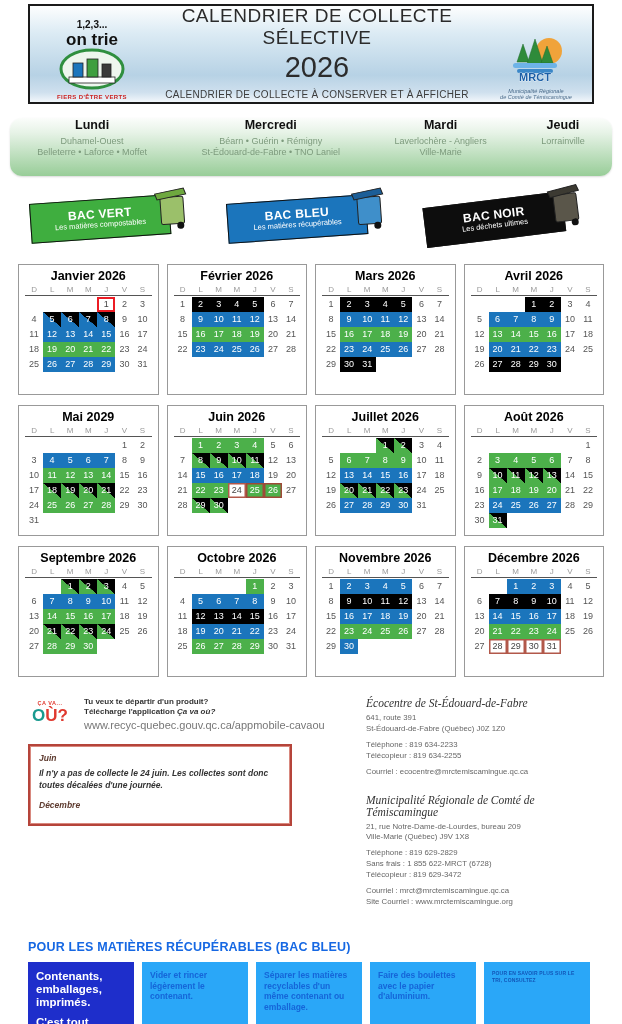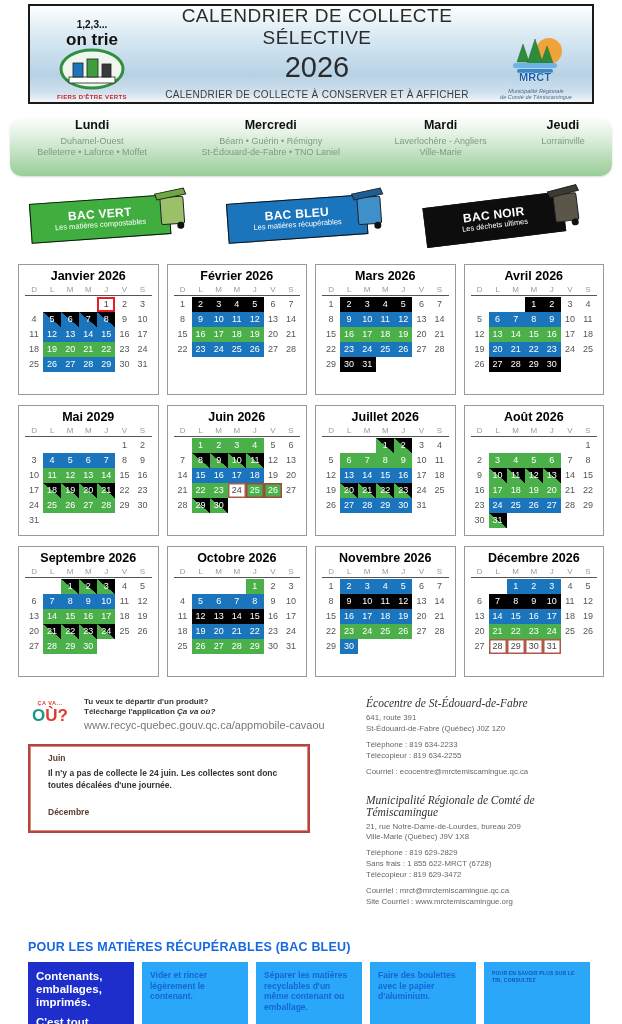--- a/index.html
+++ b/index.html
@@ -61,23 +61,23 @@
   .footer-left{width:318px;}
   .promo{display:flex;align-items:flex-start;}
   .cvo-logo{width:44px;text-align:center;line-height:1;margin-top:4px;}
   .cvo-top{font-size:5.5px;font-weight:bold;color:#e0392f;letter-spacing:.5px;}
   .cvo-main{font-size:17px;font-weight:bold;}
   .cvo-o{color:#1a9a8f;}
   .cvo-rest{color:#e0392f;}
   .promo-text{margin-left:12px;line-height:1.3;}
   .promo-b{font-size:8px;font-weight:bold;color:#333;}
   .promo-url{font-size:11px;color:#777;}
-  .note-box{margin-top:12px;width:242px;border:2.5px solid #b5443a;box-shadow:0 0 0 1px #d8887e inset;padding:7px 18px 9px;box-sizing:content-box;}
+  .note-box{margin-top:12px;width:242px;border:2.5px solid #b5443a;box-shadow:0 0 0 1px #d8887e inset;padding:7px 9px 9px;box-sizing:content-box;font-style:italic;}
   .note-title{font-size:8.5px;font-weight:bold;color:#5d3a2e;margin-bottom:5px;}
-  .note-text{font-size:8.5px;font-weight:bold;color:#333;line-height:1.35;margin-bottom:16px;}
+  .note-text{font-size:8.5px;font-weight:bold;color:#333;line-height:1.35;margin-bottom:9px;}
   .note-text:last-child{margin-bottom:0;}
   .footer-right{flex:1;padding-left:20px;}
   .contact-block{margin-bottom:16px;}
   .contact-name{font-family:"Liberation Serif",serif;font-style:italic;font-size:11.5px;color:#333;margin-bottom:4px;}
   .contact-group{margin-bottom:5px;}
   .contact-line{font-size:7.8px;color:#666;line-height:1.4;}
 
   
   .recycle-head{margin:16px 28px 0;font-size:12.5px;font-weight:bold;color:#1668e3;letter-spacing:.2px;}
   .cards{margin:8px 28px 0;display:flex;gap:8px;}

